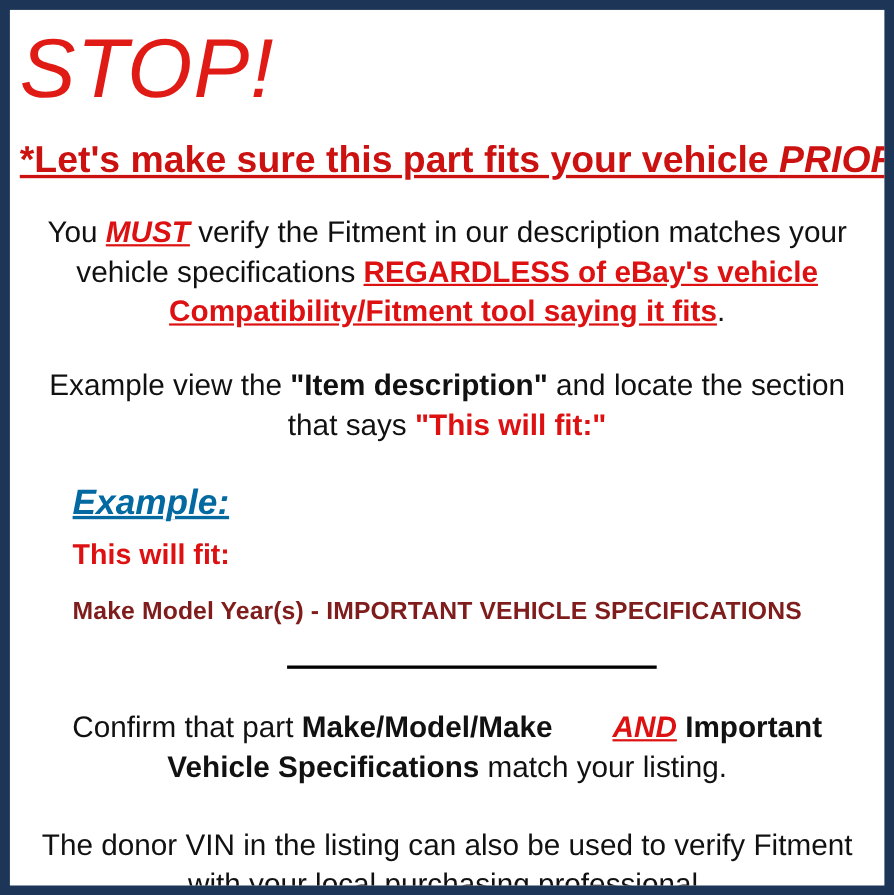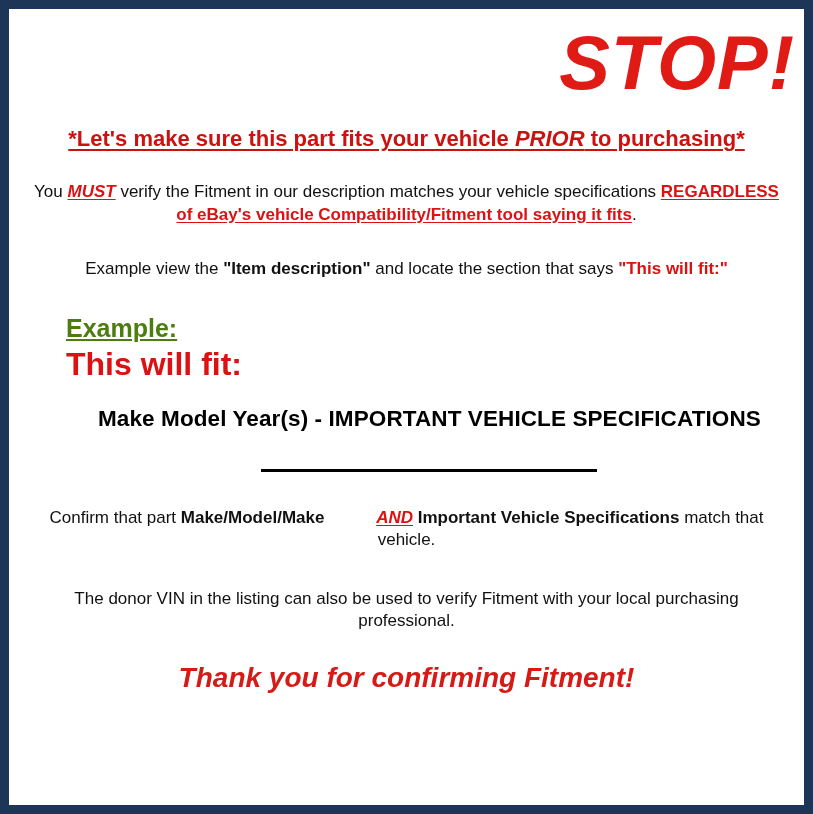--- a/index.html
+++ b/index.html
@@ -25,51 +25,51 @@
     right: 0;
     top: 0;
     bottom: 0;
     padding: 0 9px;
     box-sizing: border-box;
   }
   .i        { font-style: italic; }
 
   
   .stop-title {
-    text-align: right;
+    text-align: left;
     color: #e01b16;
-    font-weight: bold;
+    font-weight: normal;
     font-style: italic;
     font-size: 76px;
     line-height: 1.0;
     letter-spacing: 1px;
     margin: 0;
     padding-top: 16px;
   }
 
   
   .tagline {
     text-align: center;
     color: #cc1111;
     font-weight: bold;
-    font-size: 22px;
+    font-size: 34px;
     line-height: 1.1;
     margin: 0;
     padding-top: 26px;
     text-decoration: underline;
     text-underline-offset: 3px;
     white-space: nowrap;
   }
   .tagline .i { font-style: italic; }
 
   
   .para {
     text-align: center;
     color: #111111;
-    font-size: 17px;
+    font-size: 27px;
     line-height: 1.32;
     margin: 0;
     padding: 0 14px;
   }
   .para-must   { padding-top: 30px; }
   .para-please { padding-top: 32px; }
   .para-confirm{ padding-top: 31px; }
   .para-vin    { padding-top: 36px; }
 
   .hl-must {
@@ -96,43 +96,43 @@
     margin-left: 47px;
   }
 
   
   .example-block {
     padding-top: 33px;
     padding-left: 48px;
     text-align: left;
   }
   .example-label {
-    color: #4d7c0f;
+    color: #0369a1;
     font-weight: bold;
-    font-size: 25px;
+    font-style: italic;
+    font-size: 32px;
     line-height: 1.15;
     text-decoration: underline;
     text-underline-offset: 2px;
     display: inline-block;
   }
   .example-fit {
     color: #dd1111;
     font-weight: bold;
-    font-size: 32px;
+    font-size: 26px;
     line-height: 1.15;
-    margin-top: 4px;
+    margin-top: 16px;
   }
   .example-spec {
-    color: #000000;
+    color: #7f1d1d;
     font-weight: bold;
     font-size: 22.5px;
     line-height: 1.15;
     margin-top: 23px;
     letter-spacing: 0.1px;
-    margin-left: 32px;
   }
 
   
   .divider-wrap {
     padding-top: 26px;
     text-align: center;
   }
   .divider {
     display: inline-block;
     width: 336px;
@@ -179,21 +179,21 @@
       </div>
       <div class="example-fit">This will fit:</div>
       <div class="example-spec">Make Model Year(s) - IMPORTANT VEHICLE SPECIFICATIONS</div>
     </div>
 
     <div class="divider-wrap">
       <span class="divider"></span>
     </div>
 
     <div class="para para-confirm">
-      <span>Confirm that part </span><span class="hl-bold-black">Make/Model/Make</span><span>&nbsp;</span><span class="hl-and">AND</span><span>&nbsp;</span><span class="hl-bold-black">Important Vehicle Specifications</span><span> match that vehicle.</span>
+      <span>Confirm that part </span><span class="hl-bold-black">Make/Model/Make</span><span>&nbsp;</span><span class="hl-and">AND</span><span>&nbsp;</span><span class="hl-bold-black">Important Vehicle Specifications</span><span> match your listing.</span>
     </div>
 
     <div class="para para-vin">The donor VIN in the listing can also be used to verify Fitment with your local purchasing professional.</div>
 
     <div class="thanks">Thank you for confirming Fitment!</div>
 
   </div>
 </div>
 
 </body></html>

